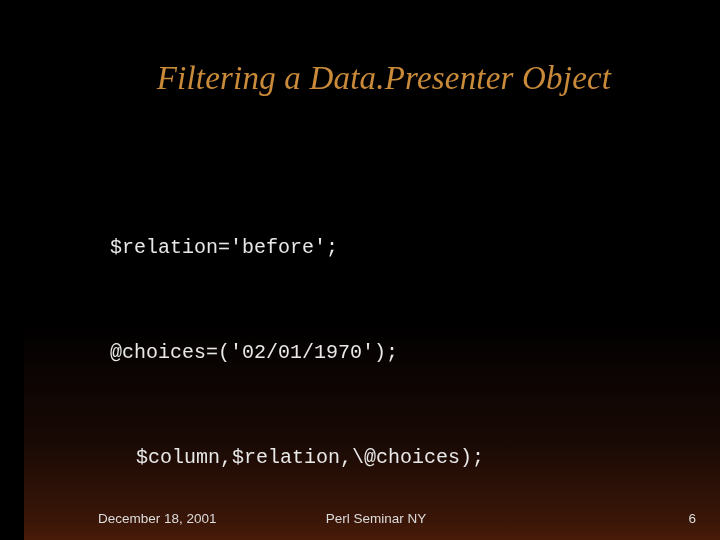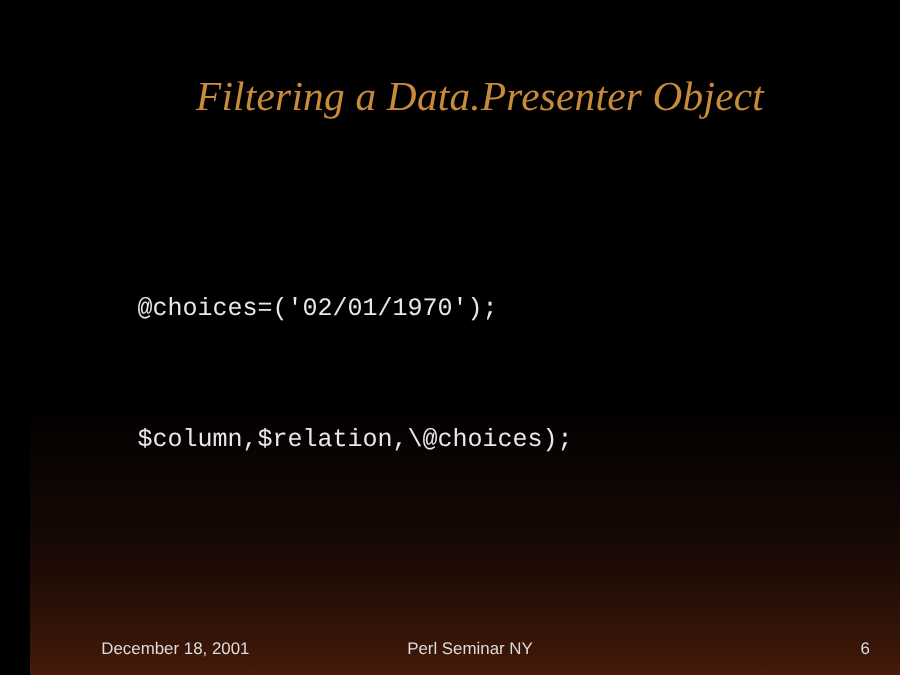--- a/index.html
+++ b/index.html
@@ -32,32 +32,33 @@
     position: absolute;
     top: 132px;
     left: 62px;
     color: #e8e8e8;
     font-family: "Courier New", Courier, monospace;
     font-size: 20px;
     line-height: 1.35;
     white-space: pre;
   }
   .code-block .indent {
+    margin-left: 26px;
   }
   .footer {
     position: absolute;
     bottom: 26px;
     left: 0;
     right: 0;
     color: #dcdcdc;
     font-size: 13.5px;
   }
   .footer-left {
     position: absolute;
-    left: 45px;
+    left: 62px;
     bottom: 0;
   }
   .footer-center {
     position: absolute;
     left: 0;
     right: 16px;
     text-align: center;
     bottom: 0;
   }
   .footer-right {
@@ -67,20 +68,21 @@
   }
 </style>
 </head>
 <body>
 
 <div class="slide">
 
   <div class="title">Filtering a Data.Presenter Object</div>
 
   <div class="code-block">
+    <div>$relation='before';</div>
     <div>@choices=('02/01/1970');</div>
     <div class="indent">$column,$relation,\@choices);</div>
   </div>
 
   <div class="footer">
     <div class="footer-left">December 18, 2001</div>
     <div class="footer-center">Perl Seminar NY</div>
     <div class="footer-right">6</div>
   </div>
 

